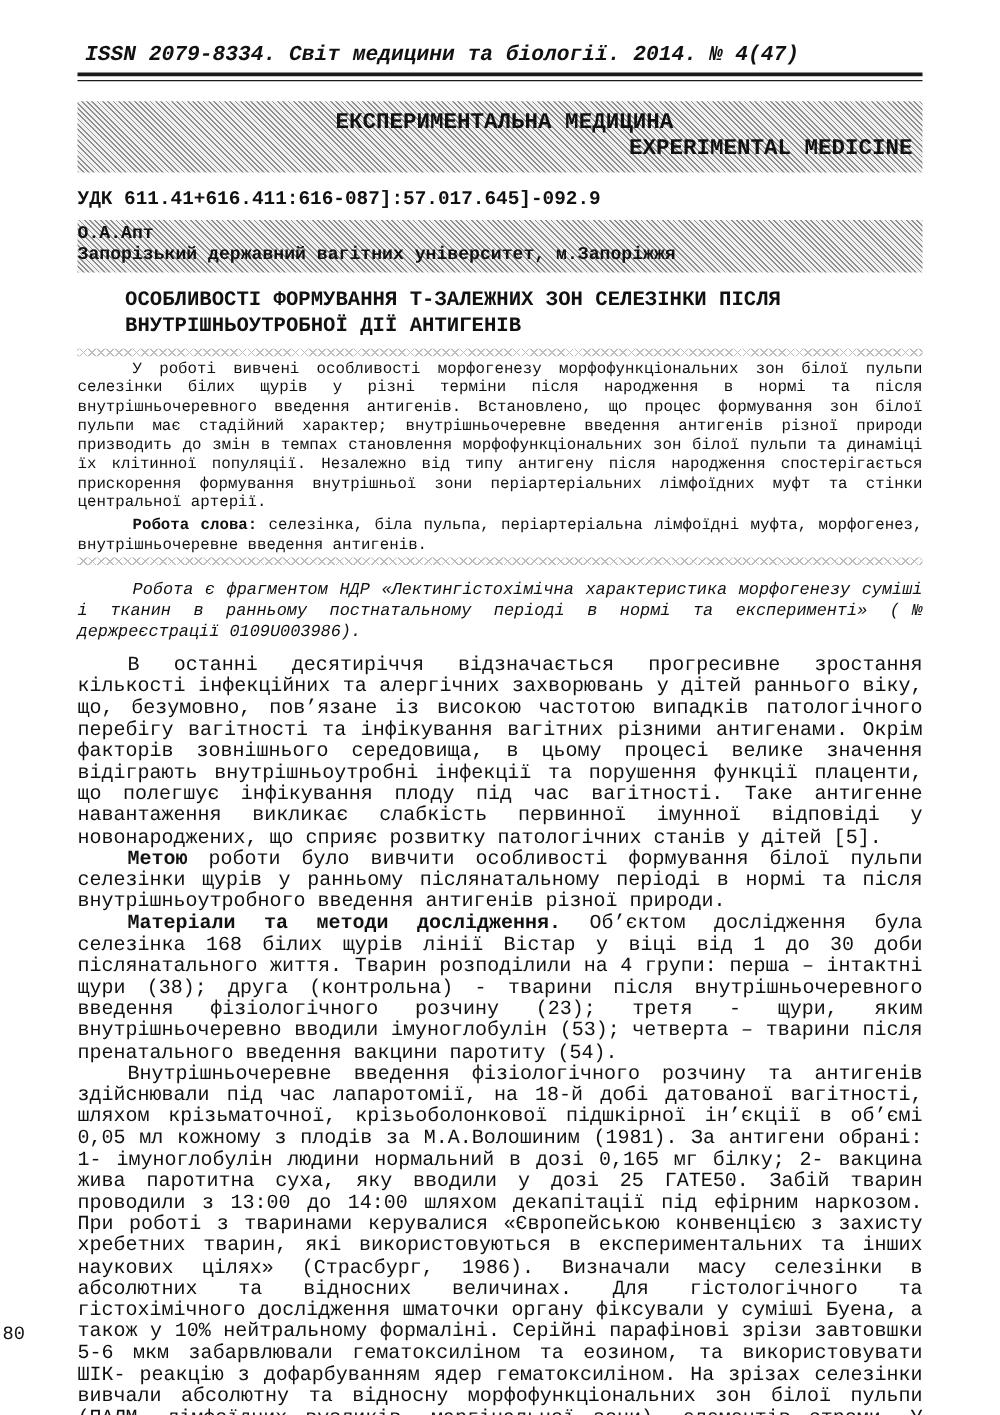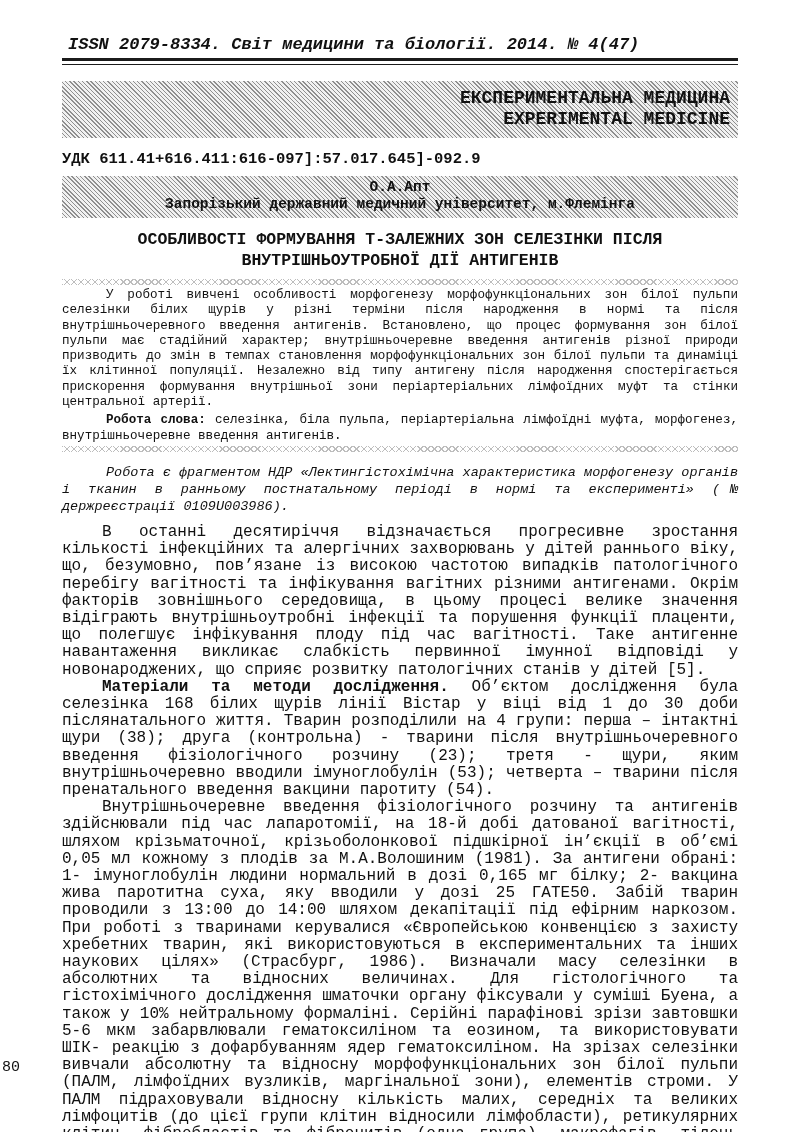--- a/index.html
+++ b/index.html
@@ -24,35 +24,34 @@
   .rule {
     margin-top:3px;
     height:3px;
     border-top:3px solid #1b1b1b;
     border-bottom:1px solid #1b1b1b;
   }
   .hatch {
     background-image:repeating-linear-gradient(45deg, #8f8f8f 0, #8f8f8f 1px, #f1f1f1 1px, #f1f1f1 3px);
   }
   .section-banner { margin-top:16px; padding:7px 8px 8px 15px; }
-  .banner-left  { font-weight:bold; font-size:18px; line-height:21px; text-align:right; }
+  .banner-left  { font-weight:bold; font-size:18px; line-height:21px; text-align:center; }
   .banner-right { font-weight:bold; font-size:18px; line-height:21px; text-align:right; }
   .udc { margin-top:12px; font-weight:bold; font-size:15.5px; line-height:19px; }
   .author-banner {
     margin-top:7px;
     padding:3px 0 5px 0;
-    text-align:center;
     font-weight:bold;
     font-size:14.5px;
     line-height:17px;
   }
   .title {
     margin:11px auto 0 auto;
     max-width:600px;
-    text-align:center;
+    text-align:left;
     font-weight:bold;
     font-size:16.5px;
     line-height:21px;
   }
   .abstract { margin-top:8px; }
   .zigzag {
     height:6px;
     background-image:
       repeating-linear-gradient(45deg,  #bdbdbd 0, #bdbdbd 1px, transparent 1px, transparent 5px),
       repeating-linear-gradient(135deg, #bdbdbd 0, #bdbdbd 1px, transparent 1px, transparent 5px);
@@ -91,39 +90,40 @@
 <div class="page">
 
   <div class="issn">ISSN 2079-8334. Світ медицини та біології. 2014. № 4(47)</div>
   <div class="rule"></div>
 
   <div class="section-banner hatch">
     <div class="banner-left">ЕКСПЕРИМЕНТАЛЬНА МЕДИЦИНА</div>
     <div class="banner-right">EXPERIMENTAL MEDICINE</div>
   </div>
 
-  <div class="udc">УДК 611.41+616.411:616-097]:57.017.645]-092.9</div>
+  <div class="udc">УДК 611.41+616.411:616-087]:57.017.645]-092.9</div>
 
   <div class="author-banner hatch">
     <div>О.А.Апт</div>
-    <div>Запорізький державний медичний університет, м.Флемінга</div>
+    <div>Запорізький державний вагітних університет, м.Запоріжжя</div>
   </div>
 
   <h1 class="title">ОСОБЛИВОСТІ ФОРМУВАННЯ Т-ЗАЛЕЖНИХ ЗОН СЕЛЕЗІНКИ ПІСЛЯ ВНУТРІШНЬОУТРОБНОЇ ДІЇ АНТИГЕНІВ</h1>
 
   <div class="abstract">
     <div class="zigzag"></div>
     <p class="abs-text">У роботі вивчені особливості морфогенезу морфофункціональних зон білої пульпи селезінки білих щурів у різні терміни після народження в нормі та після внутрішньочеревного введення антигенів.  Встановлено, що процес формування зон білої пульпи має стадійний характер; внутрішньочеревне введення антигенів різної природи призводить до змін в  темпах становлення  морфофункціональних зон білої пульпи та динаміці їх клітинної популяції. Незалежно від типу антигену після народження спостерігається прискорення формування внутрішньої зони періартеріальних лімфоїдних муфт та стінки центральної артерії.</p>
     <p class="abs-text"><b>Робота слова:</b><span> селезінка, біла пульпа, періартеріальна лімфоїдні муфта, морфогенез, внутрішньочеревне введення антигенів.</span></p>
     <div class="zigzag"></div>
   </div>
 
-  <p class="ndr">Робота є фрагментом НДР «Лектингістохімічна характеристика морфогенезу органів і тканин в ранньому постнатальному періоді в нормі та експерименті» (№ держреєстрації 0109U003986).</p>
+  <p class="ndr">Робота є фрагментом НДР «Лектингістохімічна характеристика морфогенезу суміші і тканин в ранньому постнатальному періоді в нормі та експерименті» (№ держреєстрації 0109U003986).</p>
 
   <div class="body-text">
     <p>В останні десятиріччя відзначається прогресивне зростання кількості інфекційних та алергічних захворювань у дітей раннього віку, що, безумовно, пов’язане із високою частотою випадків патологічного перебігу вагітності та інфікування вагітних різними антигенами. Окрім факторів зовнішнього середовища, в цьому процесі велике значення відіграють внутрішньоутробні інфекції та порушення функції плаценти, що полегшує інфікування плоду під час вагітності. Таке антигенне навантаження викликає слабкість первинної імунної відповіді у новонароджених, що сприяє розвитку патологічних станів у дітей [5].</p>
+    <p><b>Метою</b><span> роботи було вивчити особливості формування білої пульпи селезінки щурів у ранньому післянатальному періоді в нормі та після внутрішньоутробного введення антигенів різної природи.</span></p>
     <p><b>Матеріали та методи дослідження.</b><span> Об’єктом дослідження була селезінка 168 білих щурів лінії Вістар у віці від 1 до 30 доби післянатального життя. Тварин розподілили на 4 групи: перша – інтактні щури (38); друга (контрольна) - тварини після внутрішньочеревного введення фізіологічного розчину (23); третя - щури, яким внутрішньочеревно вводили імуноглобулін (53); четверта – тварини після пренатального введення вакцини паротиту (54).</span></p>
     <p>Внутрішньочеревне введення фізіологічного розчину та антигенів здійснювали під час лапаротомії, на 18-й добі датованої вагітності, шляхом крізьматочної, крізьоболонкової підшкірної ін’єкції в об’ємі 0,05 мл кожному з плодів за М.А.Волошиним (1981). За антигени обрані: 1- імуноглобулін людини нормальний в дозі 0,165 мг білку; 2- вакцина жива паротитна суха, яку вводили у дозі 25 ГАТЕ50. Забій тварин проводили з 13:00 до 14:00 шляхом декапітації під ефірним наркозом. При роботі з тваринами керувалися «Європейською конвенцією з захисту хребетних тварин, які використовуються в експериментальних та інших наукових цілях» (Страсбург, 1986). Визначали масу селезінки в абсолютних та відносних величинах. Для гістологічного та гістохімічного дослідження шматочки органу фіксували у суміші Буена, а також у 10% нейтральному формаліні. Серійні парафінові зрізи завтовшки 5-6 мкм забарвлювали гематоксиліном та еозином, та використовувати ШІК- реакцію з дофарбуванням ядер гематоксиліном.  На зрізах селезінки вивчали абсолютну та відносну морфофункціональних зон білої пульпи (ПАЛМ, лімфоїдних вузликів, маргінальної зони), елементів строми. У ПАЛМ підраховували відносну кількість малих, середніх та великих лімфоцитів (до цієї групи клітин відносили лімфобласти), ретикулярних клітин, фібробластів та фіброцитів (одна група), макрофагів, тілець Флемінга, плазмоцитів та клітин з фігурами мітозу. Обробку отриманих числових результатів проводили за допомогою статистичних методів з використанням комп’ютерної програми Statistica® for Windows 6.1. Порівнювані результати вважали достовірними при р&lt;0,05.</p>
   </div>
 
   <div class="footer">80</div>
 
 </div>
 
 </body></html>

